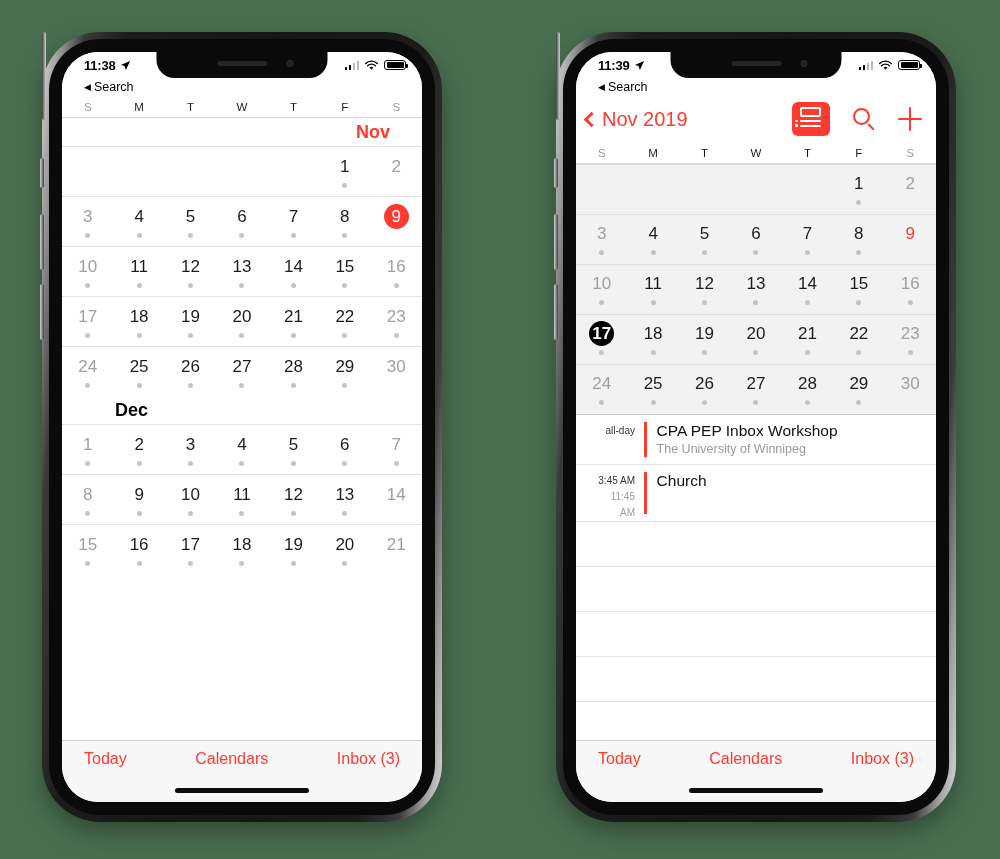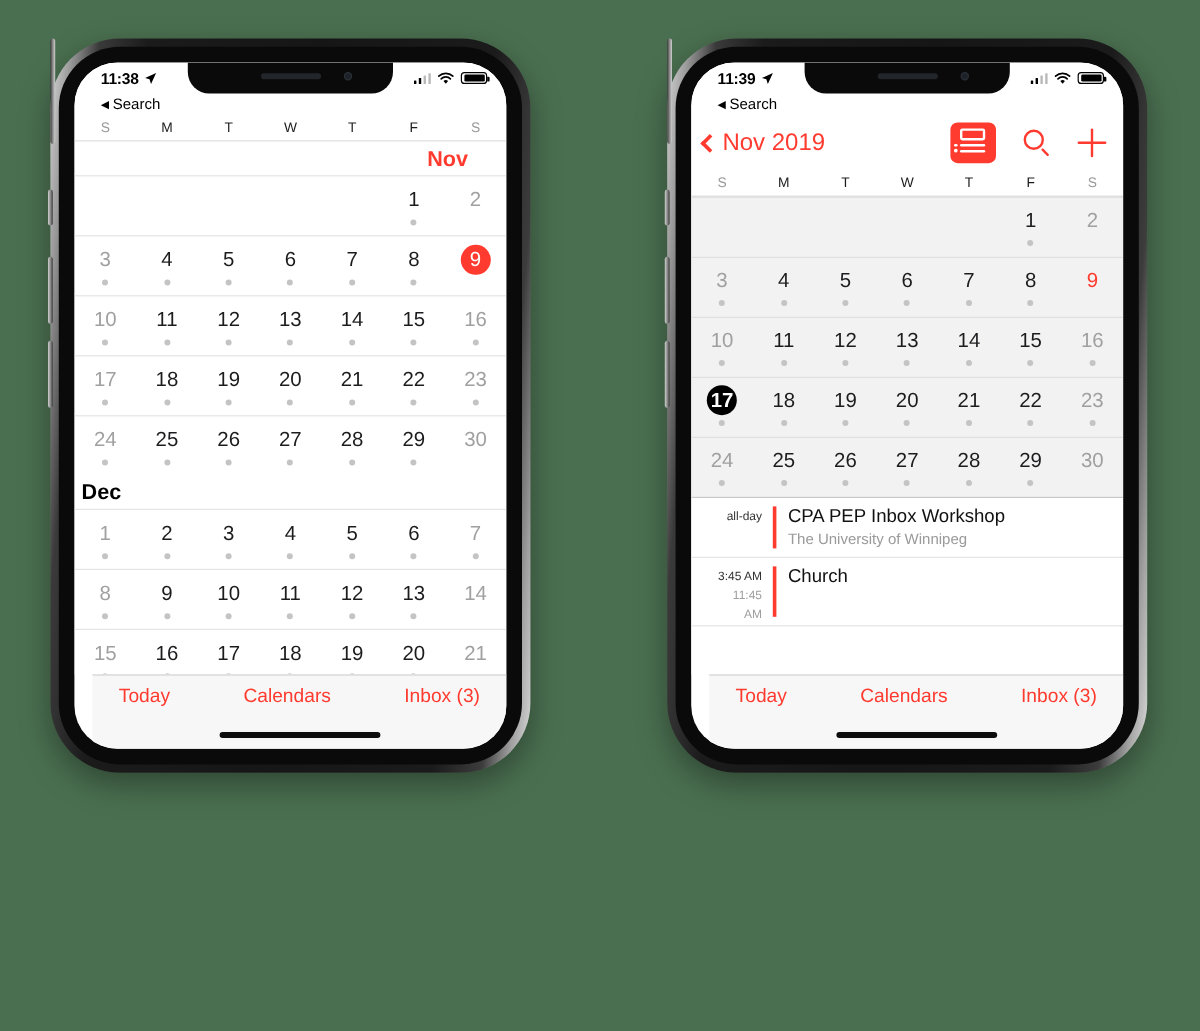--- a/index.html
+++ b/index.html
@@ -7,21 +7,21 @@
     width: 1000px; height: 859px;
     background: #4a6f50;
     font-family: "Liberation Sans", sans-serif;
     overflow: hidden;
   }
   .stage { position: relative; width: 1000px; height: 859px; }
 
   
   .phone {
     position: absolute;
-    width: 400px; height: 612px;
+    width: 400px; height: 790px;
     border-radius: 58px;
     background: linear-gradient(95deg,#d9d9d9 0%,#9a9a9a 4%,#3a3a3a 9%,#1b1b1b 18%,#161616 50%,#1b1b1b 82%,#3c3c3c 91%,#a0a0a0 96%,#dcdcdc 100%);
     box-shadow: 0 10px 26px rgba(0,0,0,.35);
   }
   .phone.left  { left: 42px;  top: 32px; }
   .phone.right { left: 556px; top: 32px; }
 
   .bezel {
     position: absolute; left: 7px; top: 7px; right: 7px; bottom: 7px;
     border-radius: 51px;
@@ -129,21 +129,21 @@
   .weekdays {
     display:grid; grid-template-columns:repeat(7,1fr);
     height:22px; align-items:center; background:#fff;
     border-bottom:1px solid #d6d6d6;
   }
   .weekdays div { text-align:center; font-size:11.5px; color:#1c1c1e; }
   .weekdays div.wk { color:#9b9b9b; }
 
   
   .cal-scroll { background:#fff; }
-  .month-label { font-size:18px; font-weight:bold; padding:4px 0 3px 0; }
+  .month-label { font-size:18px; font-weight:bold; padding:4px 0 3px 0;margin-left:47px; }
   .month-label.nov { color:#ff3b30; text-align:right; padding-right:32px; }
   .month-label.dec { color:#000; text-align:left; padding-left:6px; }
   .wk-row {
     display:grid; grid-template-columns:repeat(7,1fr);
     border-top:1px solid #e4e4e4;
   }
   .wk-row.noborder { border-top:none; }
   .daycell {
     height:49px; display:flex; flex-direction:column; align-items:center;
     justify-content:flex-start; padding-top:7px;
@@ -174,21 +174,21 @@
              font-size:10px; color:#333; line-height:16px; }
   .ev-time .end { color:#9e9e9e;margin-left:32px; }
   .ev-bar { width:2.6px; background:#ff3b30; margin:7px 0 7px 0; flex:0 0 2.6px; }
   .ev-bar.empty { background:transparent; }
   .ev-body { flex:1; padding:6px 0 6px 10px; }
   .ev-title { font-size:15.5px; color:#111; line-height:20px; }
   .ev-sub { font-size:12.5px; color:#9a9a9a; line-height:17px; }
 
   
   .toolbar {
-    position:absolute; left:15px; right:0; bottom:0; height:62px;
+    position:absolute; left:0; right:0; bottom:0; height:62px;
     background:#f7f7f7; border-top:1px solid #d2d2d2;
     display:flex; align-items:flex-start; justify-content:space-between;
     padding: 9px 22px 0 22px;
   }
   .toolbar span { color:#ff3b30; font-size:16px; }
   .home-ind {
     position:absolute; left:50%; transform:translateX(-50%); bottom:9px;
     width:134px; height:5px; border-radius:3px; background:#0d0d0d;
   }
   .screen-body { position:absolute; left:0; right:0; top:0; bottom:62px; overflow:hidden; }

